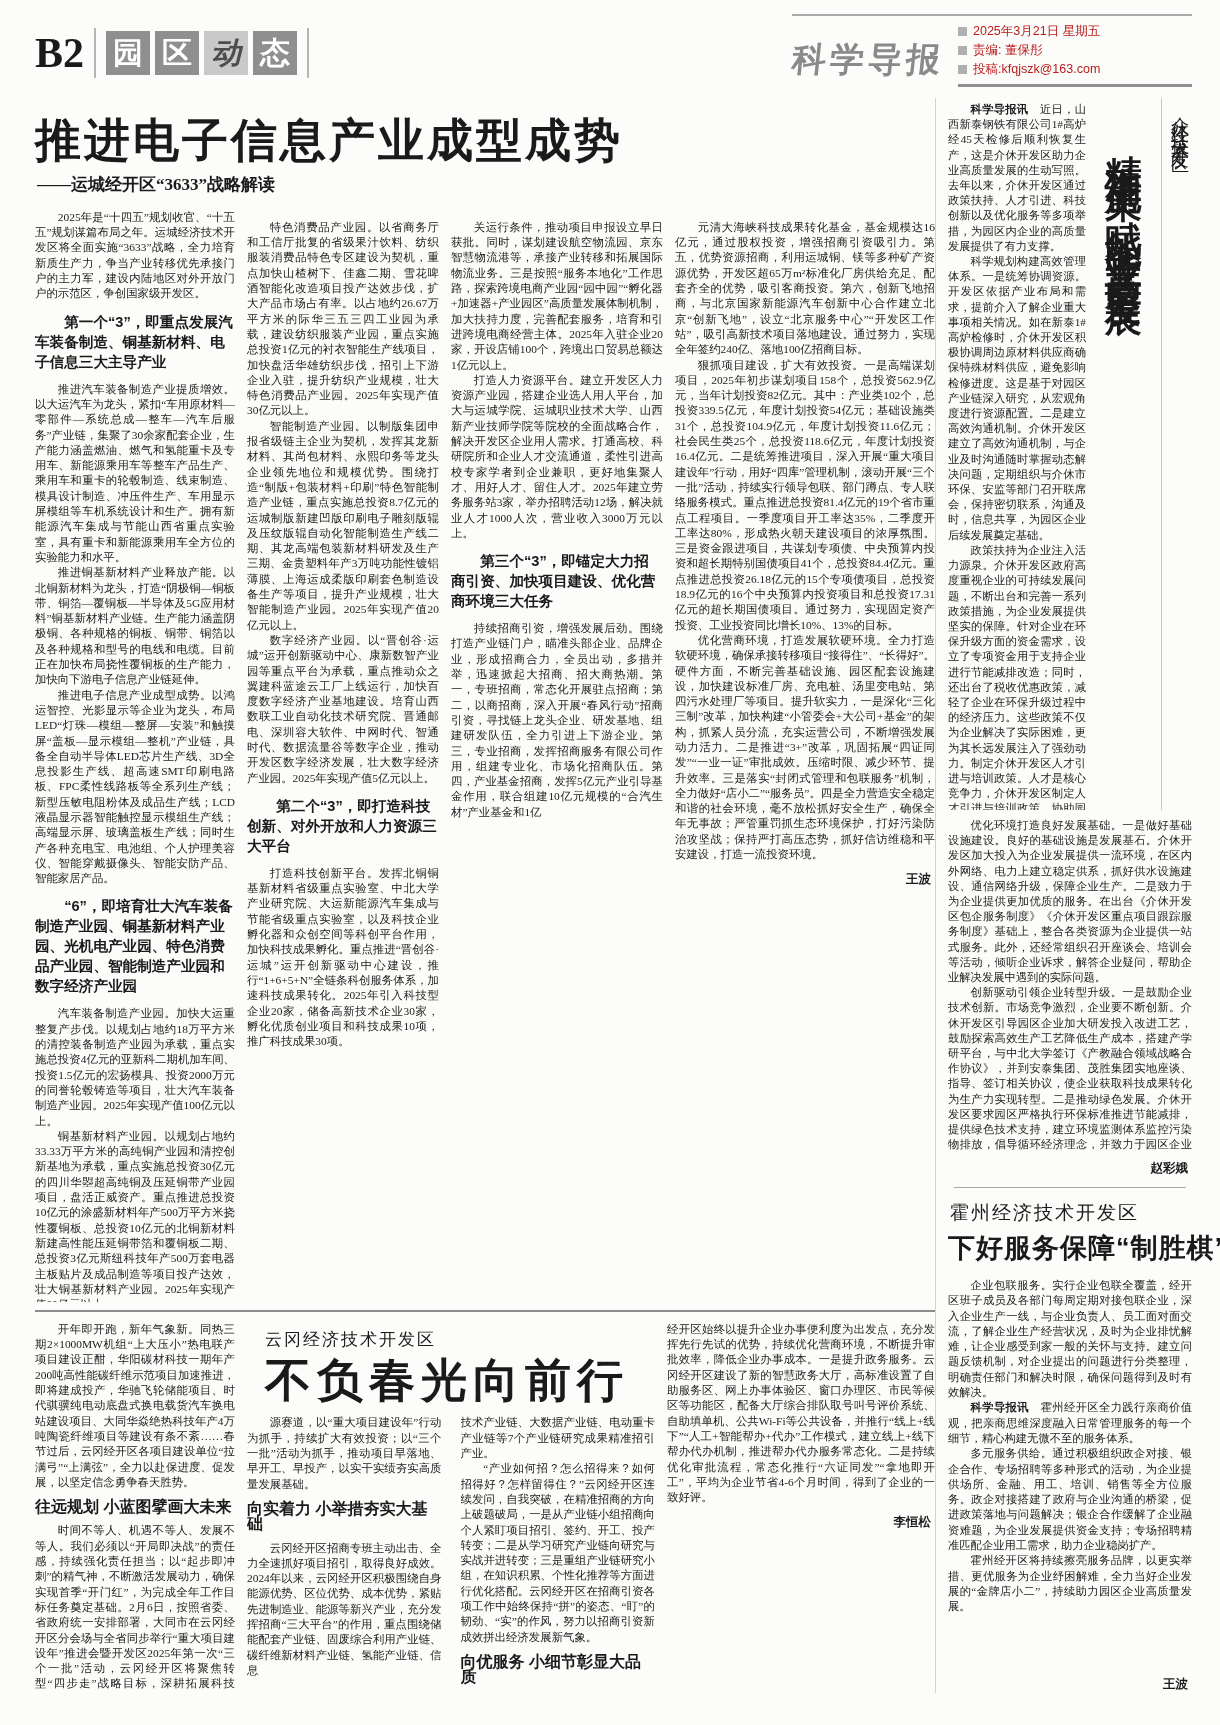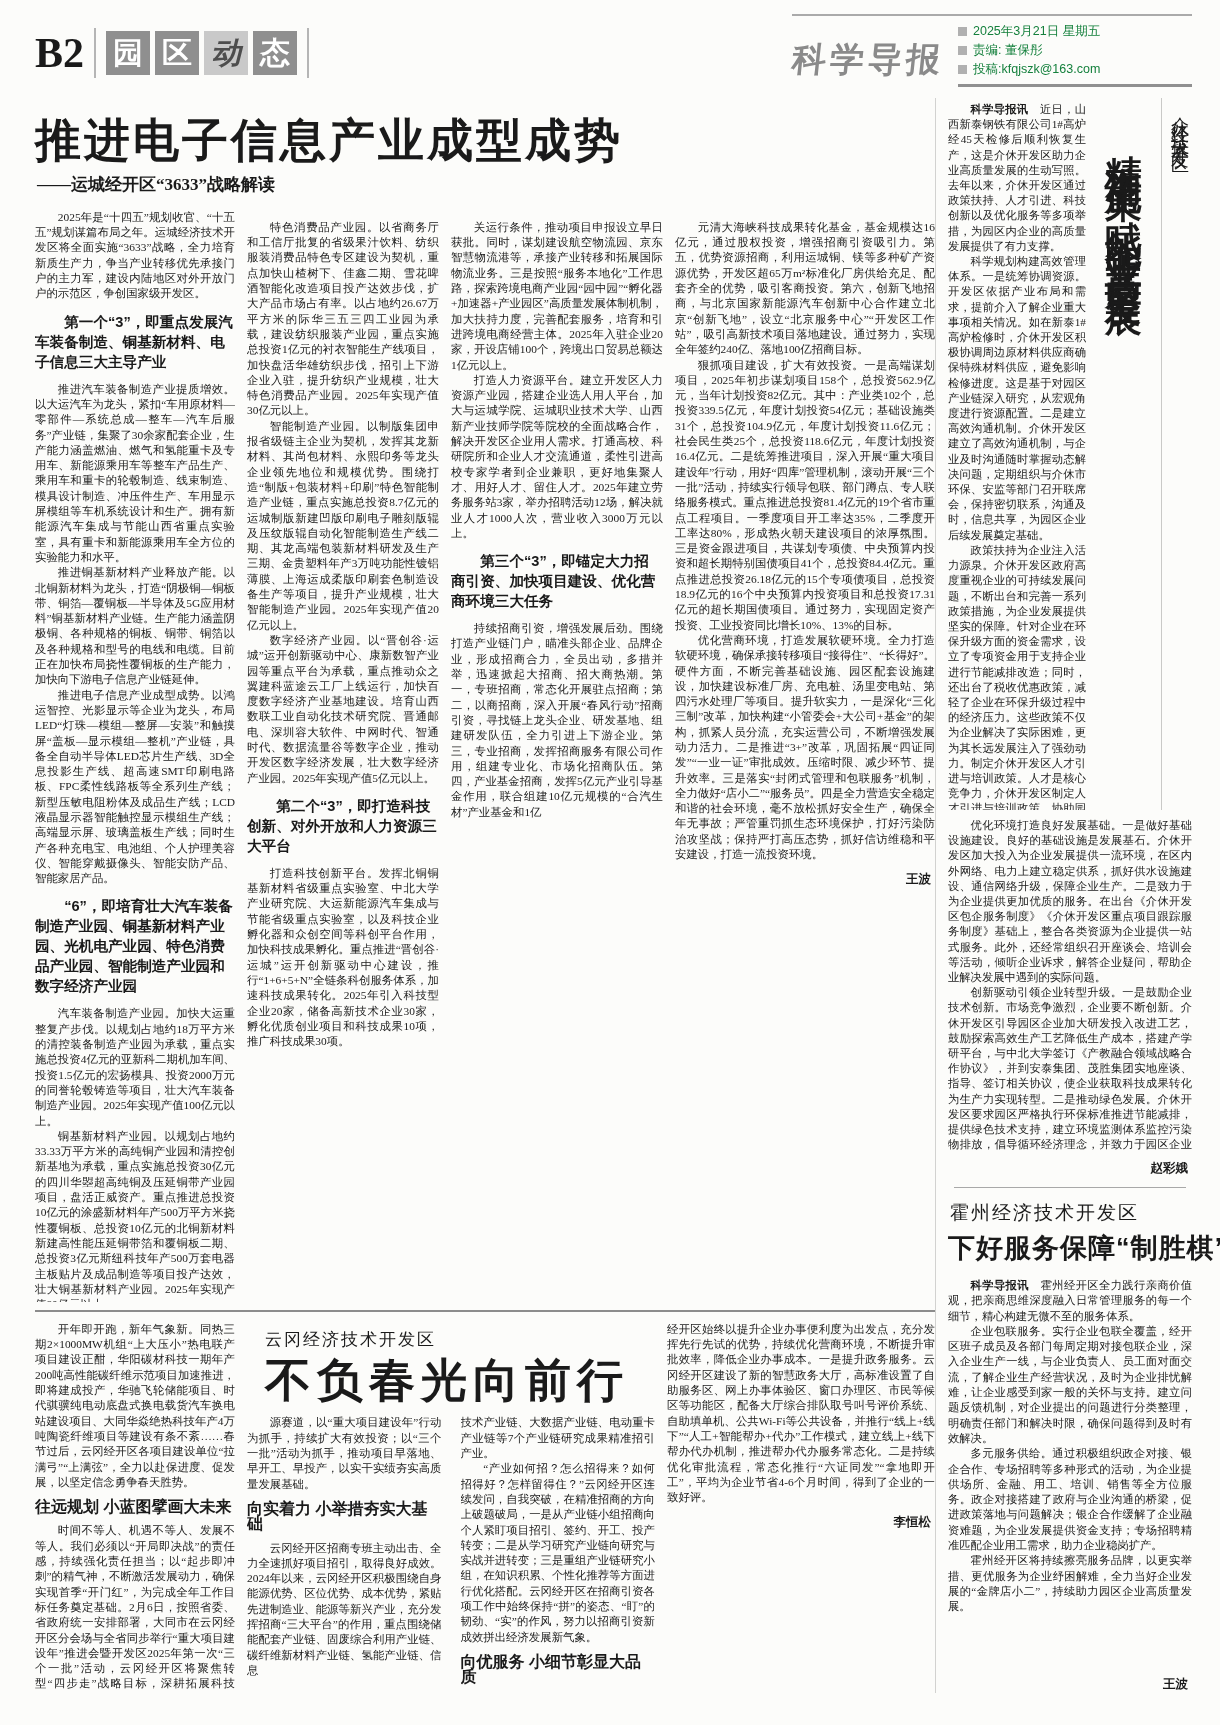--- a/index.html
+++ b/index.html
@@ -13,21 +13,21 @@
   .logo-sep{width:2px;height:50px;background:#b5b5b5;}
   .logo{display:flex;gap:5px;}
   .tile{width:44px;height:44px;display:flex;align-items:center;justify-content:center;
         font-size:30px;font-weight:bold;font-family:"DejaVu Serif",serif;}
   .tile.dark{background:#8f8f8f;color:#fff;}
   .tile.light{background:#c9c9c9;color:#4d4d4d;font-style:italic;}
   .hdr-right{width:400px;display:flex;align-items:flex-end;gap:14px;border-top:2px solid #aaa;padding-top:6px;}
   .masthead{font-size:34px;color:#8a8a8a;font-weight:bold;letter-spacing:4px;
             font-family:"DejaVu Serif",serif;transform:skewX(-6deg);white-space:nowrap;padding-bottom:4px;}
   .pubinfo{border-bottom:3px solid #909090;padding-bottom:5px;flex:1;}
-  .pubinfo div{font-size:12.5px;line-height:19px;color:#15803d;font-family:"Liberation Sans",sans-serif;
+  .pubinfo div{font-size:12.5px;line-height:19px;color:#b91c1c;font-family:"Liberation Sans",sans-serif;
                display:flex;align-items:center;gap:6px;white-space:nowrap;}
   .sq{display:inline-block;width:9px;height:9px;background:#b0b0b0;flex:0 0 auto;}
   
   #cols{display:flex;gap:13px;}
   #left-stack{width:900px;flex:0 0 auto;}
   #right-stack{width:244px;flex:0 0 auto;border-left:1px solid #d2d2d0;padding-left:12px;margin-left:-13px;}
   
   .m-head{font-size:46px;font-weight:900;letter-spacing:3px;margin:16px 0 6px 0;line-height:1.15;
           font-family:"DejaVu Serif",serif;}
   .m-sub{font-size:17px;font-weight:bold;margin:0 0 14px 2px;}
@@ -250,21 +250,21 @@
         <p>创新驱动引领企业转型升级。一是鼓励企业技术创新。市场竞争激烈，企业要不断创新。介休开发区引导园区企业加大研发投入改进工艺，鼓励探索高效生产工艺降低生产成本，搭建产学研平台，与中北大学签订《产教融合领域战略合作协议》，并到安泰集团、茂胜集团实地座谈、指导、签订相关协议，使企业获取科技成果转化为生产力实现转型。二是推动绿色发展。介休开发区要求园区严格执行环保标准推进节能减排，提供绿色技术支持，建立环境监测体系监控污染物排放，倡导循环经济理念，并致力于园区企业之间、与外地企业合作将废弃物转化为可再利用资源，实现经济效益和环境效益双赢。目前，介休开发区与鲁信环境公司北京总部已签订了战略合作协议，具体工作正在积极推进中。</p>
 
       </div>
       <div class="byline">赵彩娥</div>
 
       <div class="thin-div"></div>
 
       <div class="hz-kicker">霍州经济技术开发区</div>
       <div class="hz-head">下好服务保障“制胜棋”</div>
       <div class="hz-body">
+        <p>企业包联服务。实行企业包联全覆盖，经开区班子成员及各部门每周定期对接包联企业，深入企业生产一线，与企业负责人、员工面对面交流，了解企业生产经营状况，及时为企业排忧解难，让企业感受到家一般的关怀与支持。建立问题反馈机制，对企业提出的问题进行分类整理，明确责任部门和解决时限，确保问题得到及时有效解决。</p>
         <p><span class="leadlab">科学导报讯</span>　<span>霍州经开区全力践行亲商价值观，把亲商思维深度融入日常管理服务的每一个细节，精心构建无微不至的服务体系。</span></p>
-        <p>企业包联服务。实行企业包联全覆盖，经开区班子成员及各部门每周定期对接包联企业，深入企业生产一线，与企业负责人、员工面对面交流，了解企业生产经营状况，及时为企业排忧解难，让企业感受到家一般的关怀与支持。建立问题反馈机制，对企业提出的问题进行分类整理，明确责任部门和解决时限，确保问题得到及时有效解决。</p>
         <p>多元服务供给。通过积极组织政企对接、银企合作、专场招聘等多种形式的活动，为企业提供场所、金融、用工、培训、销售等全方位服务。政企对接搭建了政府与企业沟通的桥梁，促进政策落地与问题解决；银企合作缓解了企业融资难题，为企业发展提供资金支持；专场招聘精准匹配企业用工需求，助力企业稳岗扩产。</p>
         <p>霍州经开区将持续擦亮服务品牌，以更实举措、更优服务为企业纾困解难，全力当好企业发展的“金牌店小二”，持续助力园区企业高质量发展。</p>
       </div>
       <div class="byline">王波</div>
     </div>
   </div>
 </div>
 
 </body></html>

